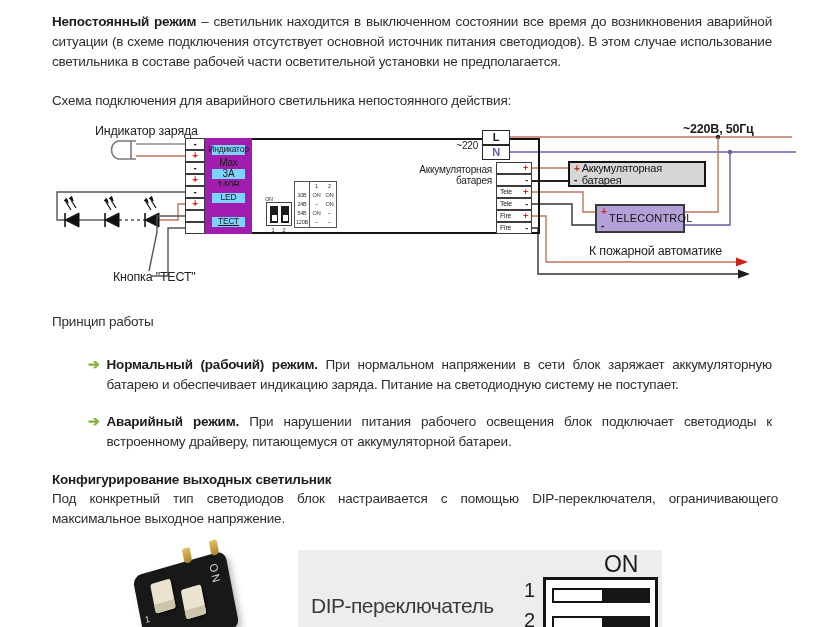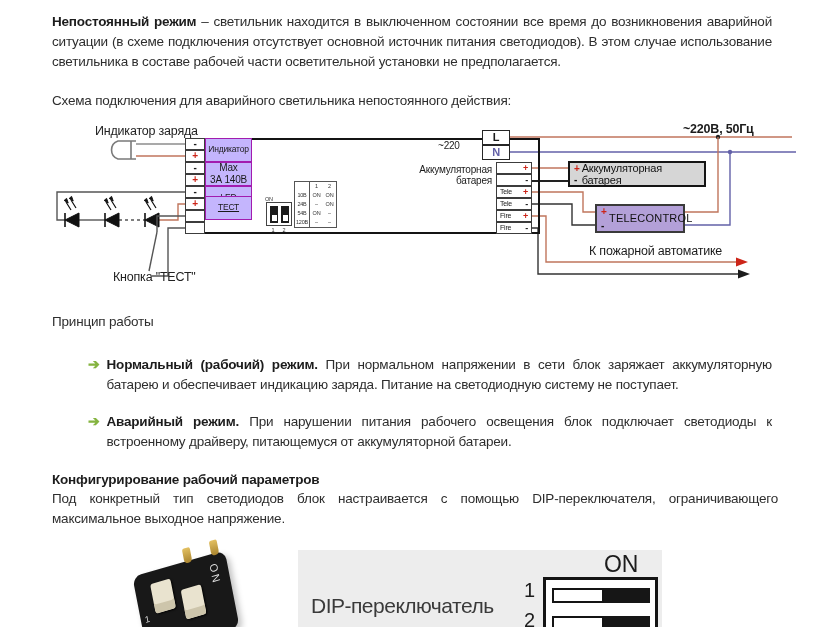--- a/index.html
+++ b/index.html
@@ -22,21 +22,21 @@
   
   .diagram { position: relative; height: 176px; margin-top: 4px; font-weight: 400; }
   .diagram .lbl { position: absolute; font-size: 12.5px; color:#222; white-space: nowrap; }
   .wires { position: absolute; left:0; top:0; }
 
   .main-block { position:absolute; left:185px; top:18px; width:355px; height:96px;
                 border: 2px solid #141414; background: transparent; }
   .pin { position:absolute; left:185px; width:20px; height:12px; border:1px solid #3c3c3c;
          background:#fff; font-size:10px; font-weight:bold; text-align:center; line-height:10px; color:#1a1a1a;}
   .pin.plus { color: var(--plus_red,#cc2418); }
-  .tcell { position:absolute; left:205px; width:47px; border:1px solid #a21caf; background:#c4b5fd;
+  .tcell { position:absolute; left:205px; width:47px; border:7px solid #a21caf; background:#7dd3fc;
            font-size:8.5px; color:#1a1a1a; display:flex; flex-direction:column; align-items:center; justify-content:center;
            text-align:center; line-height:1.15; }
   
   .dipsym { position:absolute; left:264px; top:76px; width:30px; height:38px; font-size:5.5px; color:#333; }
   .dipsym .onlbl { position:absolute; left:1px; top:0; }
   .dipsym .box { position:absolute; left:2px; top:6px; width:26px; height:24px; border:1px solid #444; background:#fff; }
   .dipsym .sl { position:absolute; top:3px; width:8px; height:17px; background:#1c1c1c; }
   .dipsym .sl .notch { position:absolute; left:1.5px; bottom:2px; width:5px; height:6px; background:#fff; }
   .dipsym .num { position:absolute; top:31px; width:8px; text-align:center; }
   
@@ -203,21 +203,21 @@
     <div class="tcell" style="top:18px; height:24px;">
       <span>Индикатор</span>
     </div>
     <div class="tcell" style="top:42px; height:24px; font-size:10px;">
       <span>Max</span>
       <span>3А 140В</span>
     </div>
     <div class="tcell" style="top:66px; height:24px;">
       <span>LED</span>
     </div>
-    <div class="tcell" style="top:76px; height:24px;text-decoration:underline;">
+    <div class="tcell" style="top:90px; height:24px;text-decoration:underline;">
       <span>ТЕСТ</span>
     </div>
 
     <div class="dipsym">
       <span class="onlbl">ON</span>
       <div class="box">
         <div class="sl" style="left:3px;">
             <div class="notch"></div>
           </div>
         <div class="sl" style="left:14px;">
@@ -249,21 +249,21 @@
         <span class="c1">ON</span>
         <span class="c2">–</span>
       </div>
       <div class="row">
         <span class="c0">120В</span>
         <span class="c1">–</span>
         <span class="c2">–</span>
       </div>
     </div>
 
-    <span class="lbl" style="left:438px; top:20px; width:40px; text-align:left; font-size:10px;">~220</span>
+    <span class="lbl" style="left:438px; top:20px; width:40px; text-align:right; font-size:10px;">~220</span>
     <div class="lncell" style="top:10px; color:#1c1c1c;">L</div>
     <div class="lncell" style="top:25px; color:var(--wire_neutral);">N</div>
 
     <div class="batt-int">
       <div>Аккумуляторная</div>
       <div>батарея</div>
     </div>
 
     <div class="rpin" style="top:42px;">
         <span></span>
@@ -314,21 +314,21 @@
     <div class="bullet">
       <span class="bullet-icon">➔</span>
       <p class="body-text"><b>Нормальный (рабочий) режим.</b><span> При нормальном напряжении в сети блок заряжает аккумуляторную батарею и обеспечивает индикацию заряда. Питание на светодиодную систему не поступает.</span></p>
     </div>
     <div class="bullet">
       <span class="bullet-icon">➔</span>
       <p class="body-text"><b>Аварийный режим.</b><span> При нарушении питания рабочего освещения блок подключает светодиоды к встроенному драйверу, питающемуся от аккумуляторной батареи.</span></p>
     </div>
   </div>
 
-  <p class="config-heading">Конфигурирование рабочий параметров</p>
+  <p class="config-heading">Конфигурирование выходных светильник</p>
   <p class="body-text config-text">Под конкретный тип светодиодов блок настраивается с помощью DIP-переключателя, ограничивающего максимальное выходное напряжение.</p>
 
   <div class="figures">
     <div class="dip-photo">
       <div class="dp-body">
         <div class="dp-sl" style="left:16px; top:12px;"></div>
         <div class="dp-sl" style="left:45px; top:26px;"></div>
         <span class="dp-on">ON</span>
         <span class="dp-n" style="left:4px; top:40px;">1</span>
         <span class="dp-n" style="left:28px; top:58px;">2</span>

